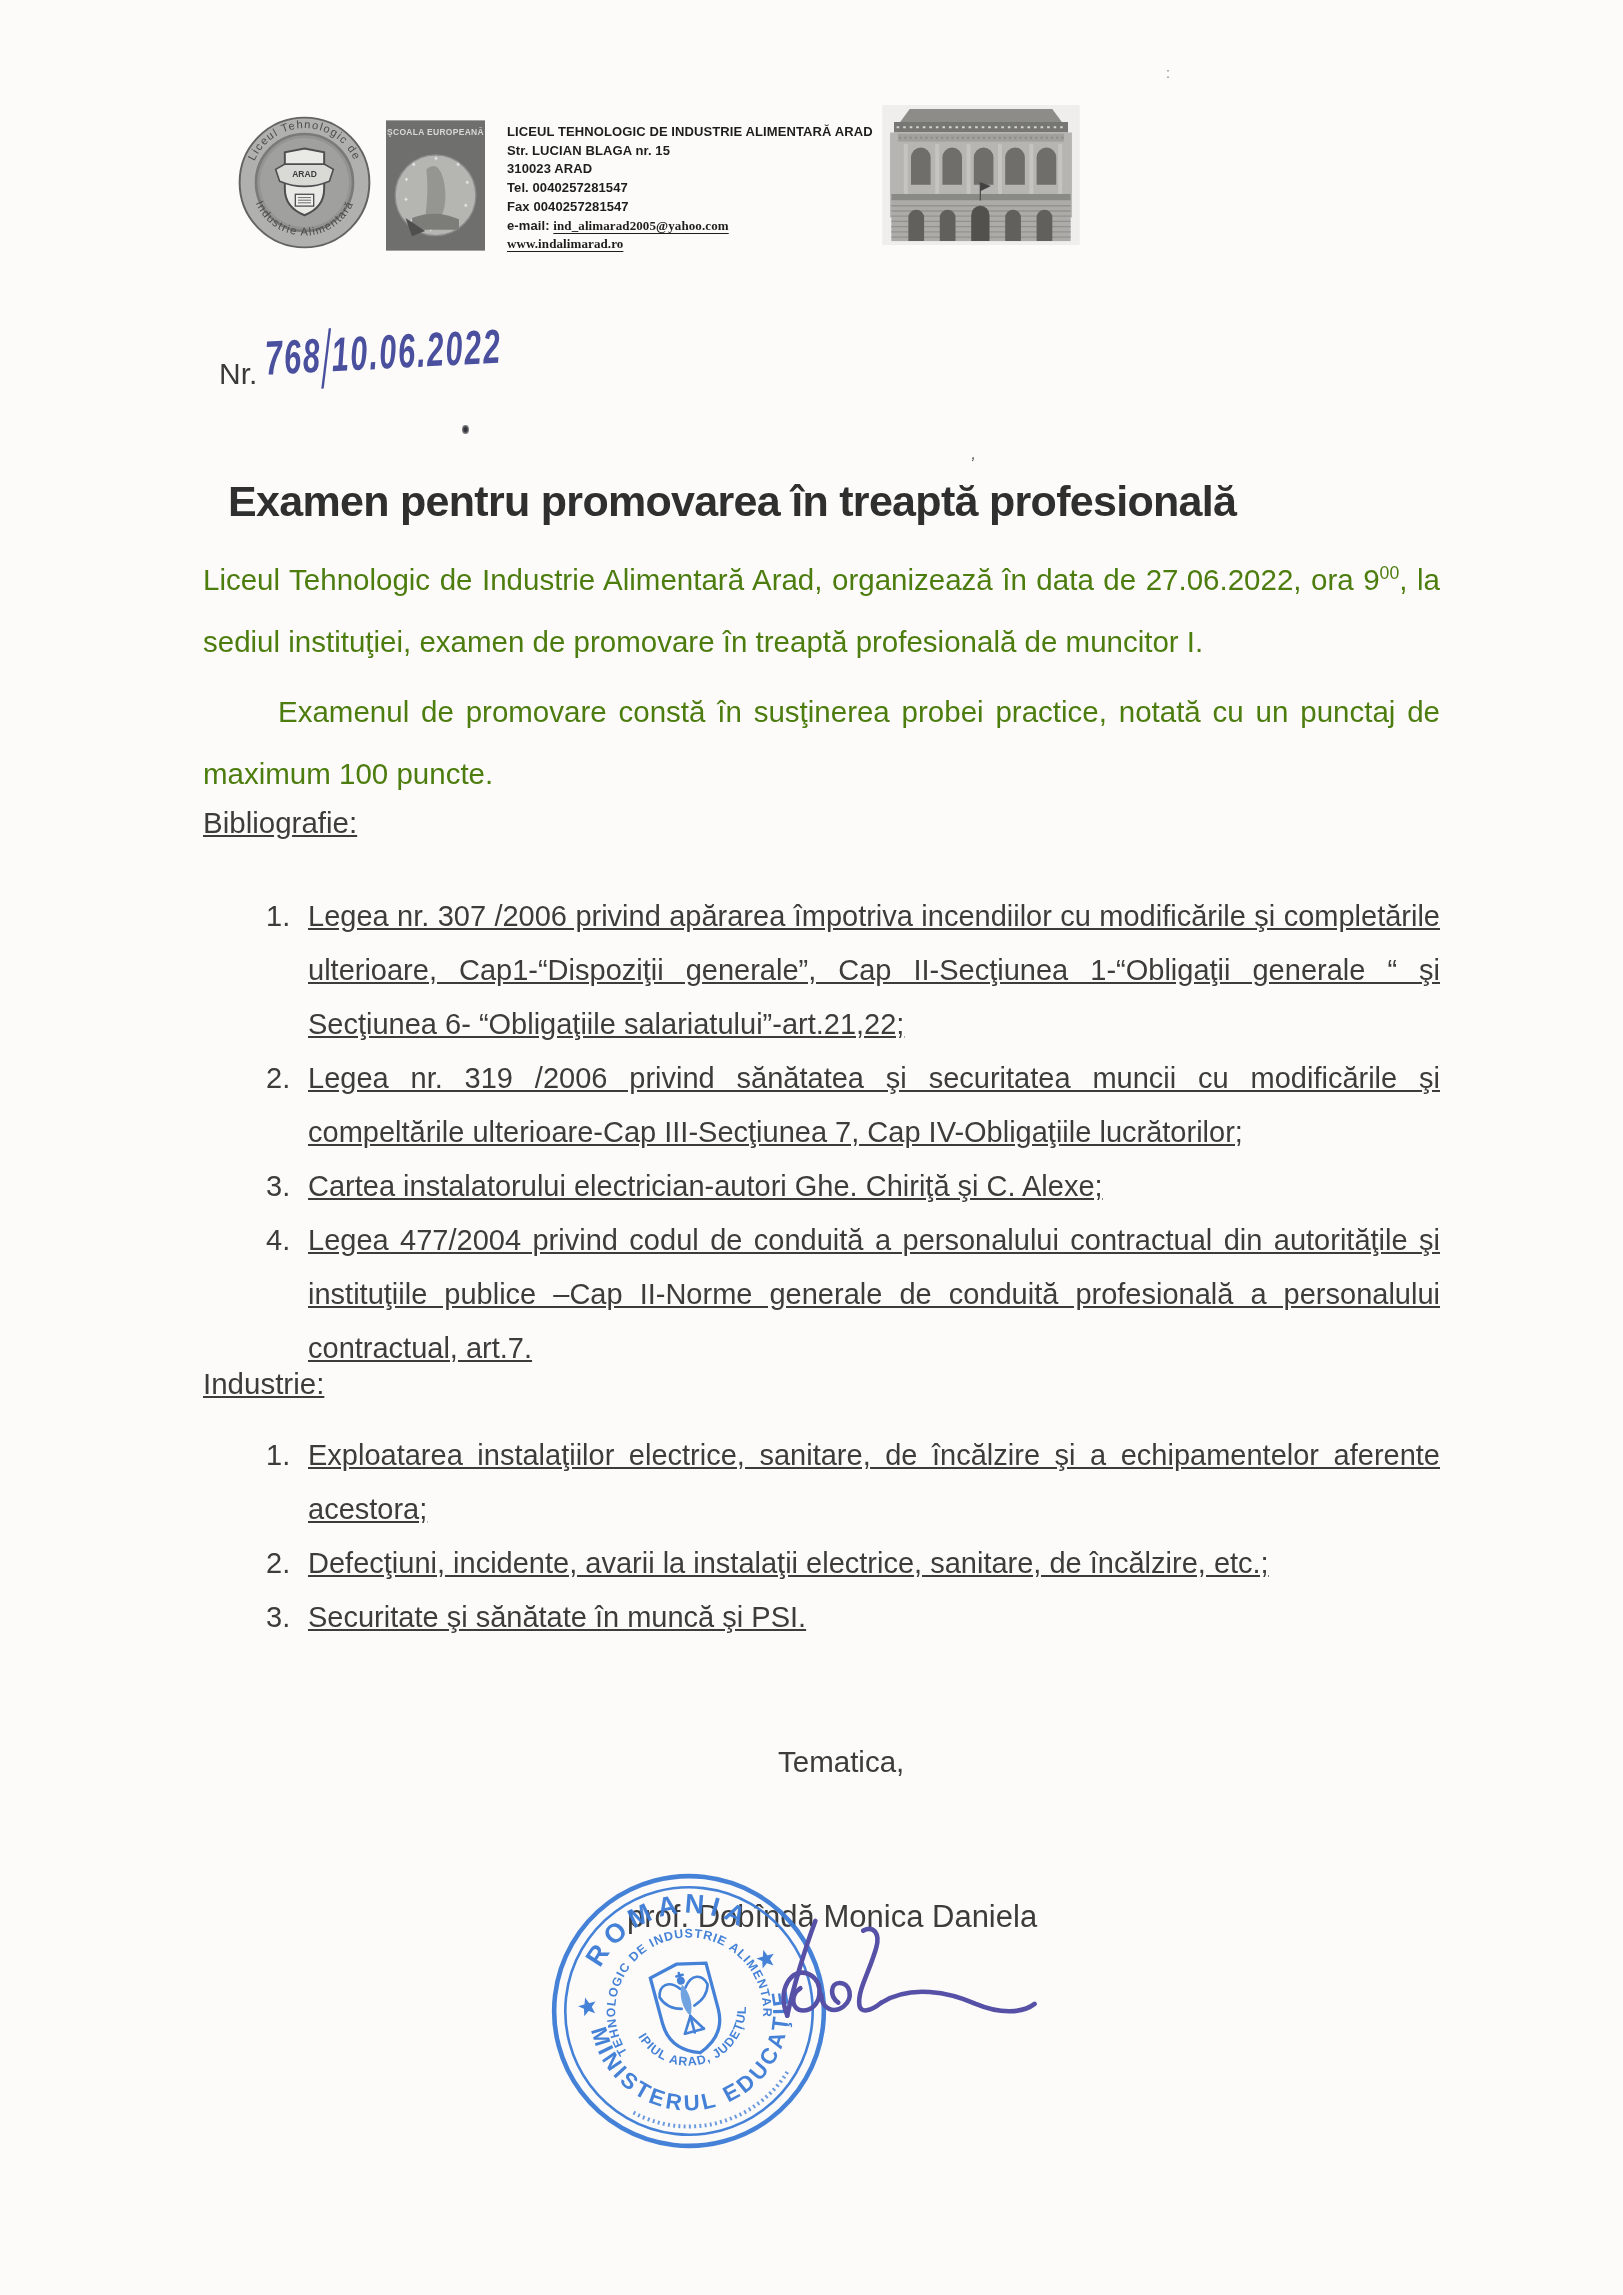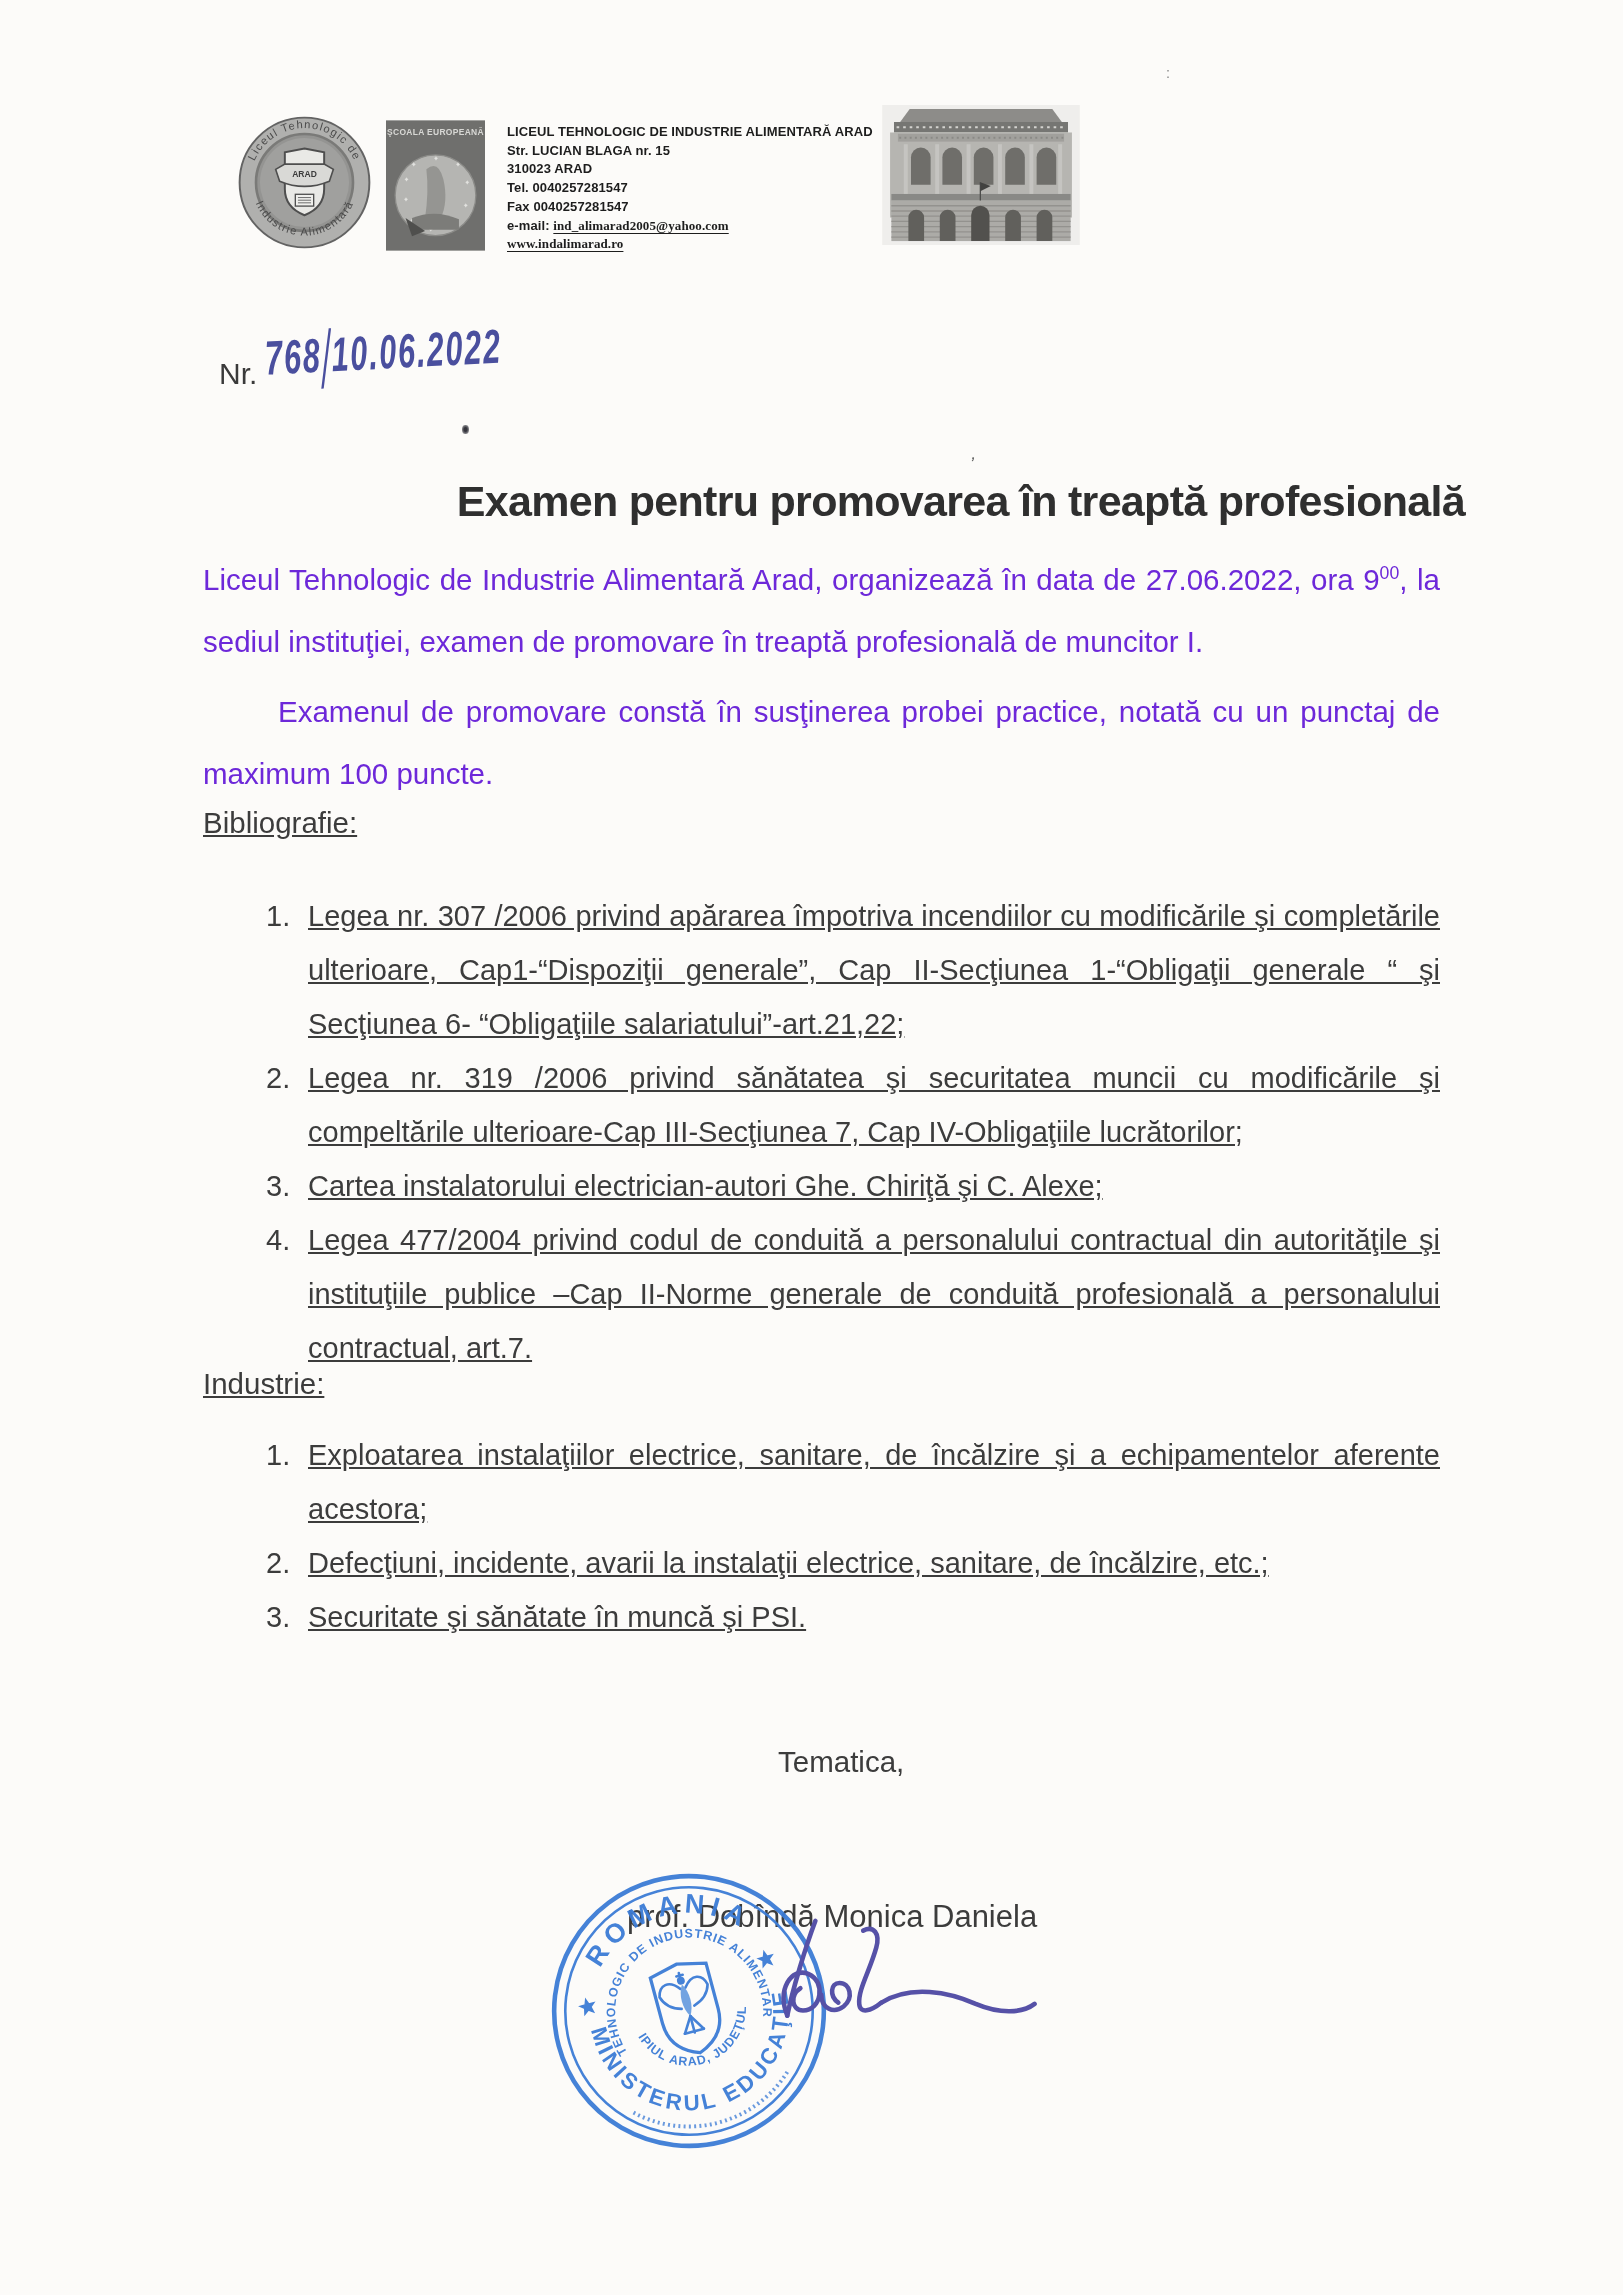--- a/index.html
+++ b/index.html
@@ -31,27 +31,27 @@
     transform:rotate(-3deg) scaleX(0.64) translateY(-9.2px);
     transform-origin:left bottom;
   }
   .nr-hand .slash { display:inline-block; transform:scaleY(1.7) translateY(2.6px); font-weight:normal; }
   .ink-dot { position:absolute; left:462px; top:425px; width:6.5px; height:8.5px;
              background:radial-gradient(#34343c 30%, rgba(70,70,80,0.25)); border-radius:50%; }
   .spec-1 { position:absolute; left:1166px; top:65px; width:3.3px; height:13px; color:#8a8a8a; font-size:14.4px; }
   
   .doc-title {
     position:absolute; left:203px; top:477px; width:1237px;
-    text-align:right; transform:translateX(25px);
+    text-align:left; transform:translateX(25px);
     font-size:43px; font-weight:bold; letter-spacing:-0.7px; color:#2f2f2f;
   }
   .title-artifact { position:absolute; left:970px; top:454px; font-size:17px; color:#555; transform:rotate(12deg); }
   
   .para { position:absolute; left:203px; width:1237px; font-size:29.5px; line-height:62px;
-          text-align:justify; color:#6d28d9; }
+          text-align:justify; color:#4d7c0f; }
   .p1 { top:549px; }
   .p2 { top:681px; text-indent:75px; }
   .para sup { font-size:60%; vertical-align:super; line-height:0; }
   .sec-heading { position:absolute; left:203px; font-size:29.5px; color:#3c3c3c;text-decoration:underline; }
   .bib-heading { top:806px; }
   .tem-heading { top:1367px; }
   .doc-list { position:absolute; left:203px; width:1237px; list-style:none;
               counter-reset:item; font-size:29px; line-height:54px; color:#3c3c3c; }
   .bib-list { top:889px; }
   .tem-list { top:1428px; }

